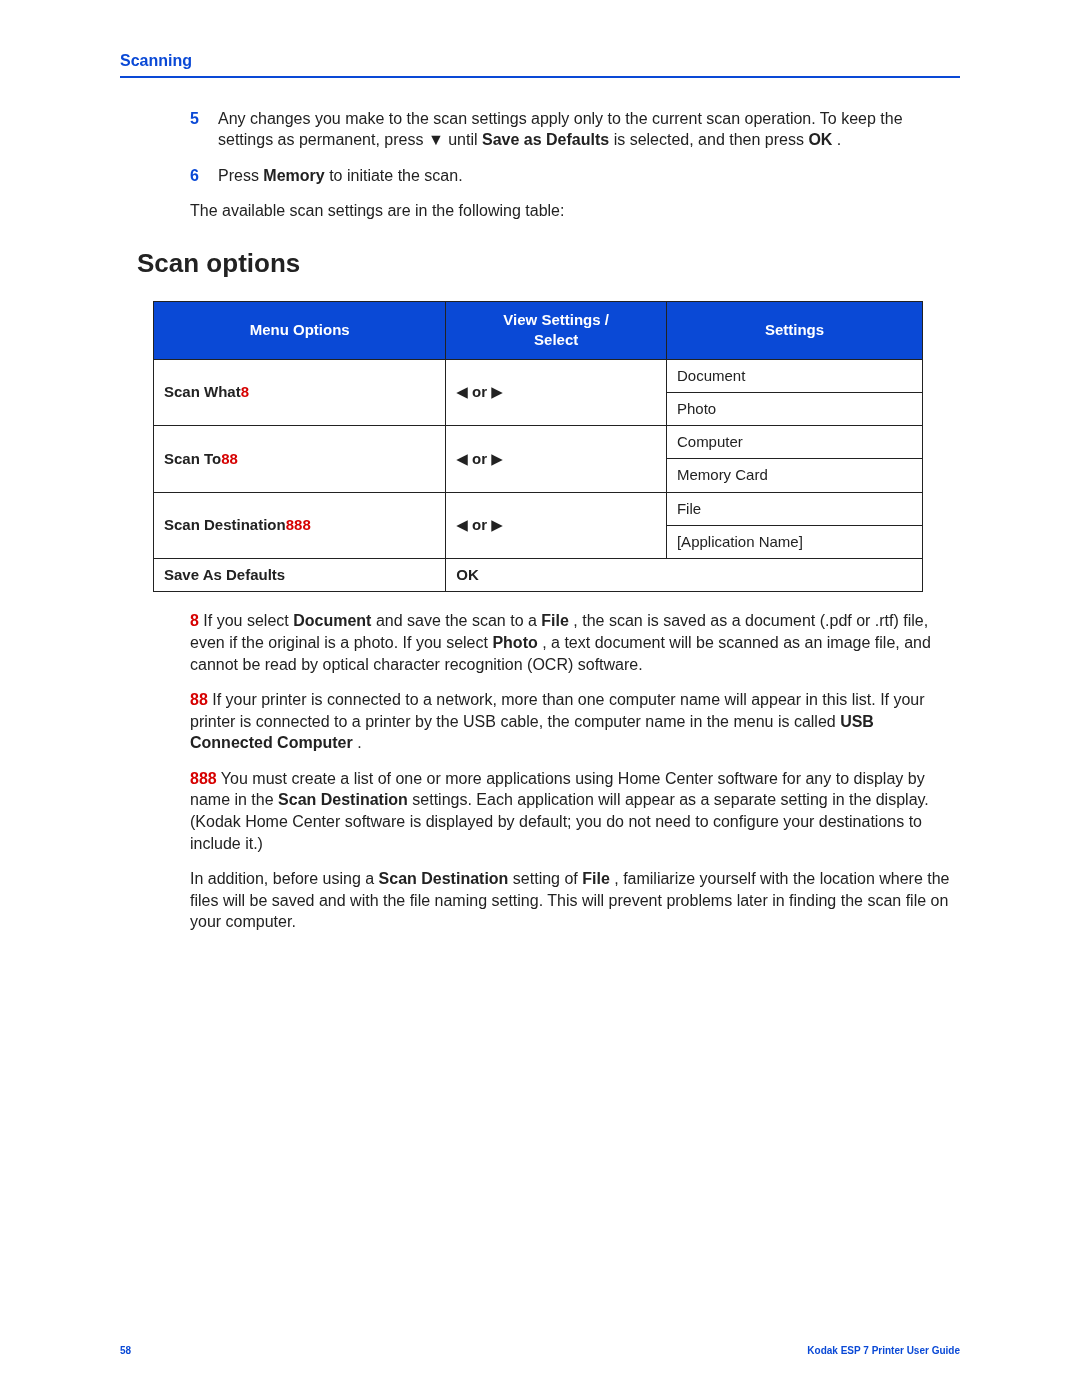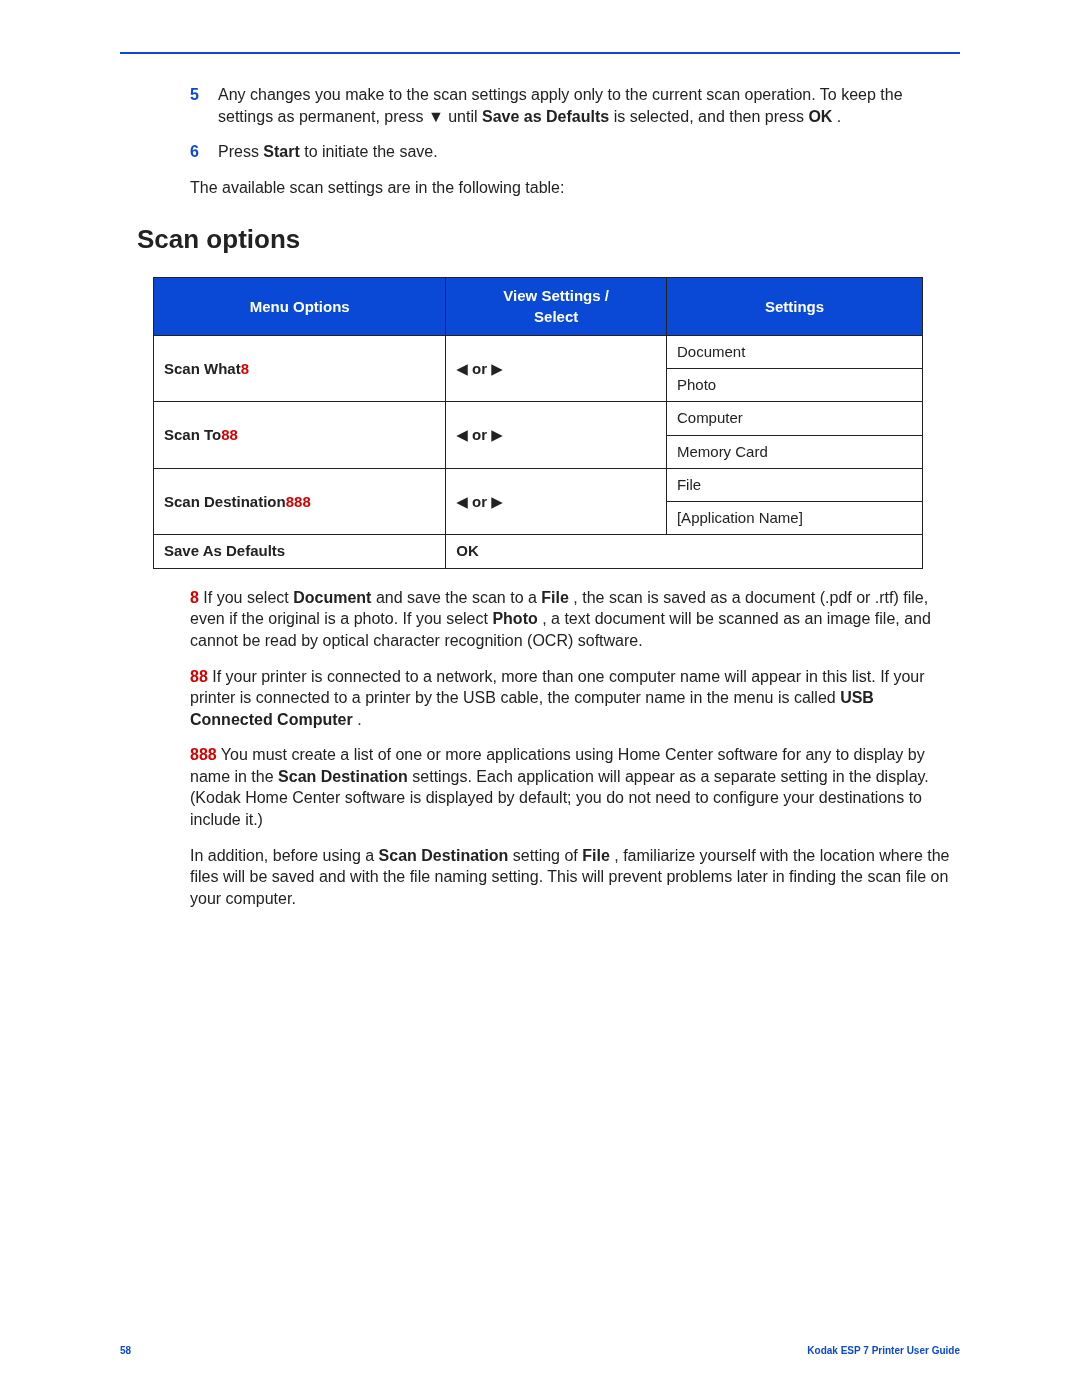--- a/index.html
+++ b/index.html
@@ -90,41 +90,42 @@
     font-weight: bold;
     font-size: 10px;
   }
   .arrow { font-family: Arial, sans-serif; }
 </style>
 </head>
 <body>
 
 <div class="page">
 
+  <div class="sec-header">Scanning</div>
   <div class="sec-rule"></div>
 
   <div class="ol-item">
     <div class="ol-num">5</div>
     <div class="ol-body">
       <span>Any changes you make to the scan settings apply only to the current scan operation. To keep the settings as permanent, press </span>
       <span class="arrow">▼</span>
       <span> until </span>
       <span class="b">Save as Defaults</span>
       <span> is selected, and then press </span>
       <span class="b">OK</span>
       <span>.</span>
     </div>
   </div>
 
   <div class="ol-item">
     <div class="ol-num">6</div>
     <div class="ol-body">
       <span>Press </span>
-      <span class="b">Start</span>
-      <span> to initiate the save.</span>
+      <span class="b">Memory</span>
+      <span> to initiate the scan.</span>
     </div>
   </div>
 
   <p class="para">The available scan settings are in the following table:</p>
 
   <h2 class="scan-options">Scan options</h2>
 
   <table class="scan-table">
     <thead>
       <tr>

